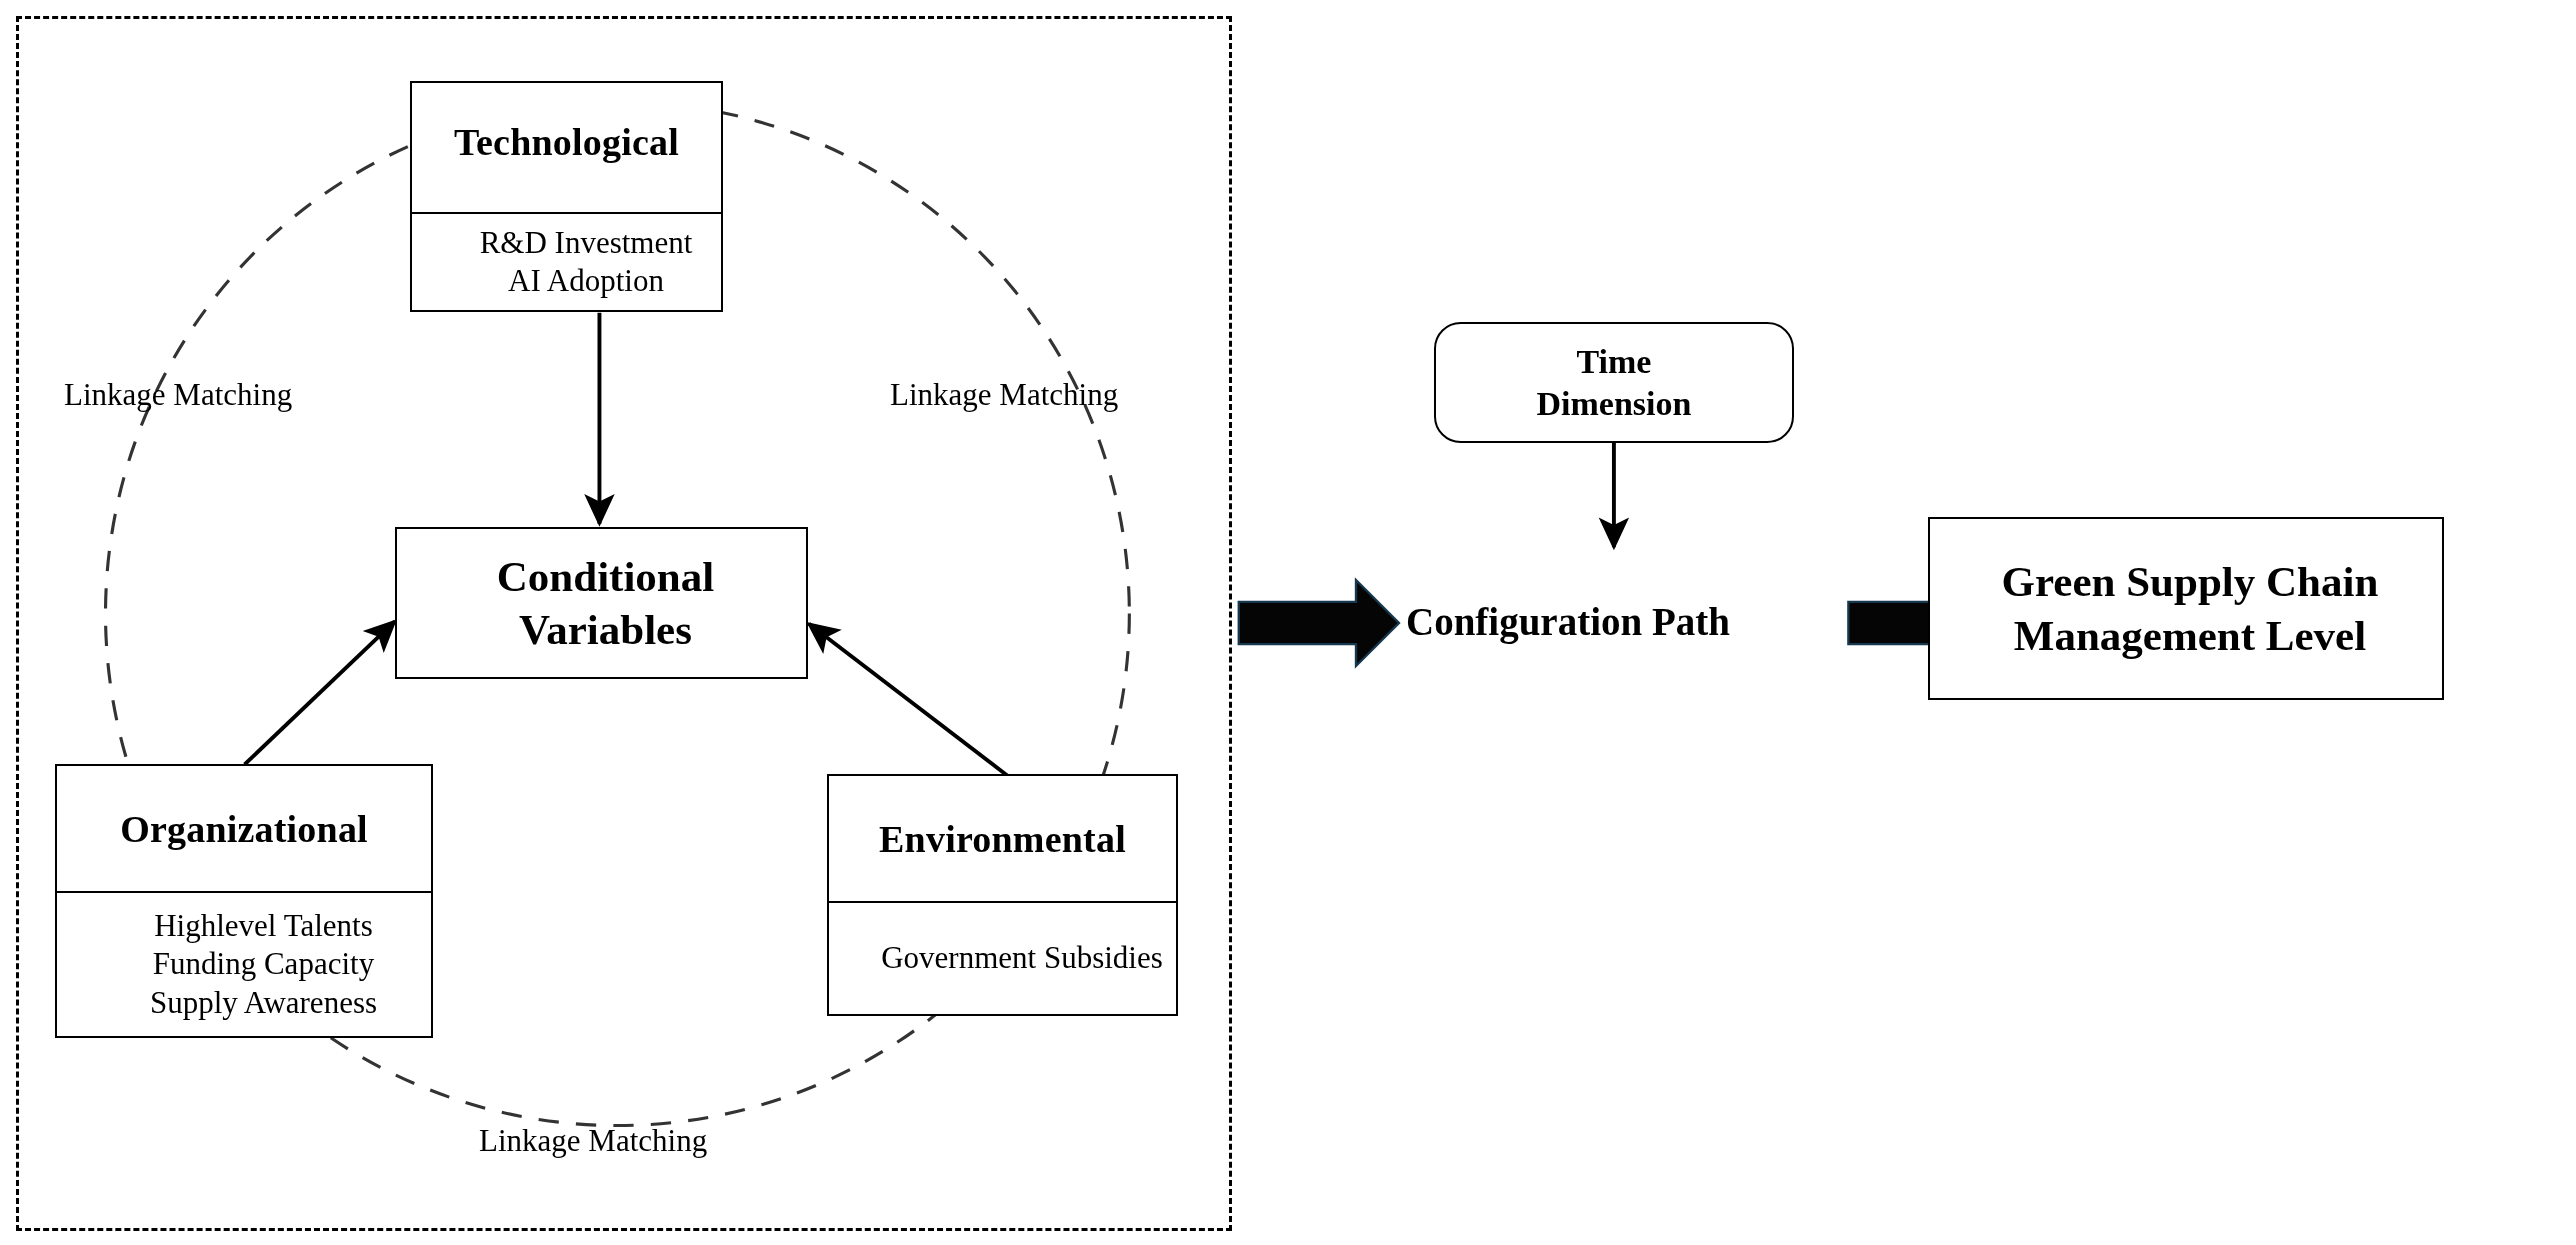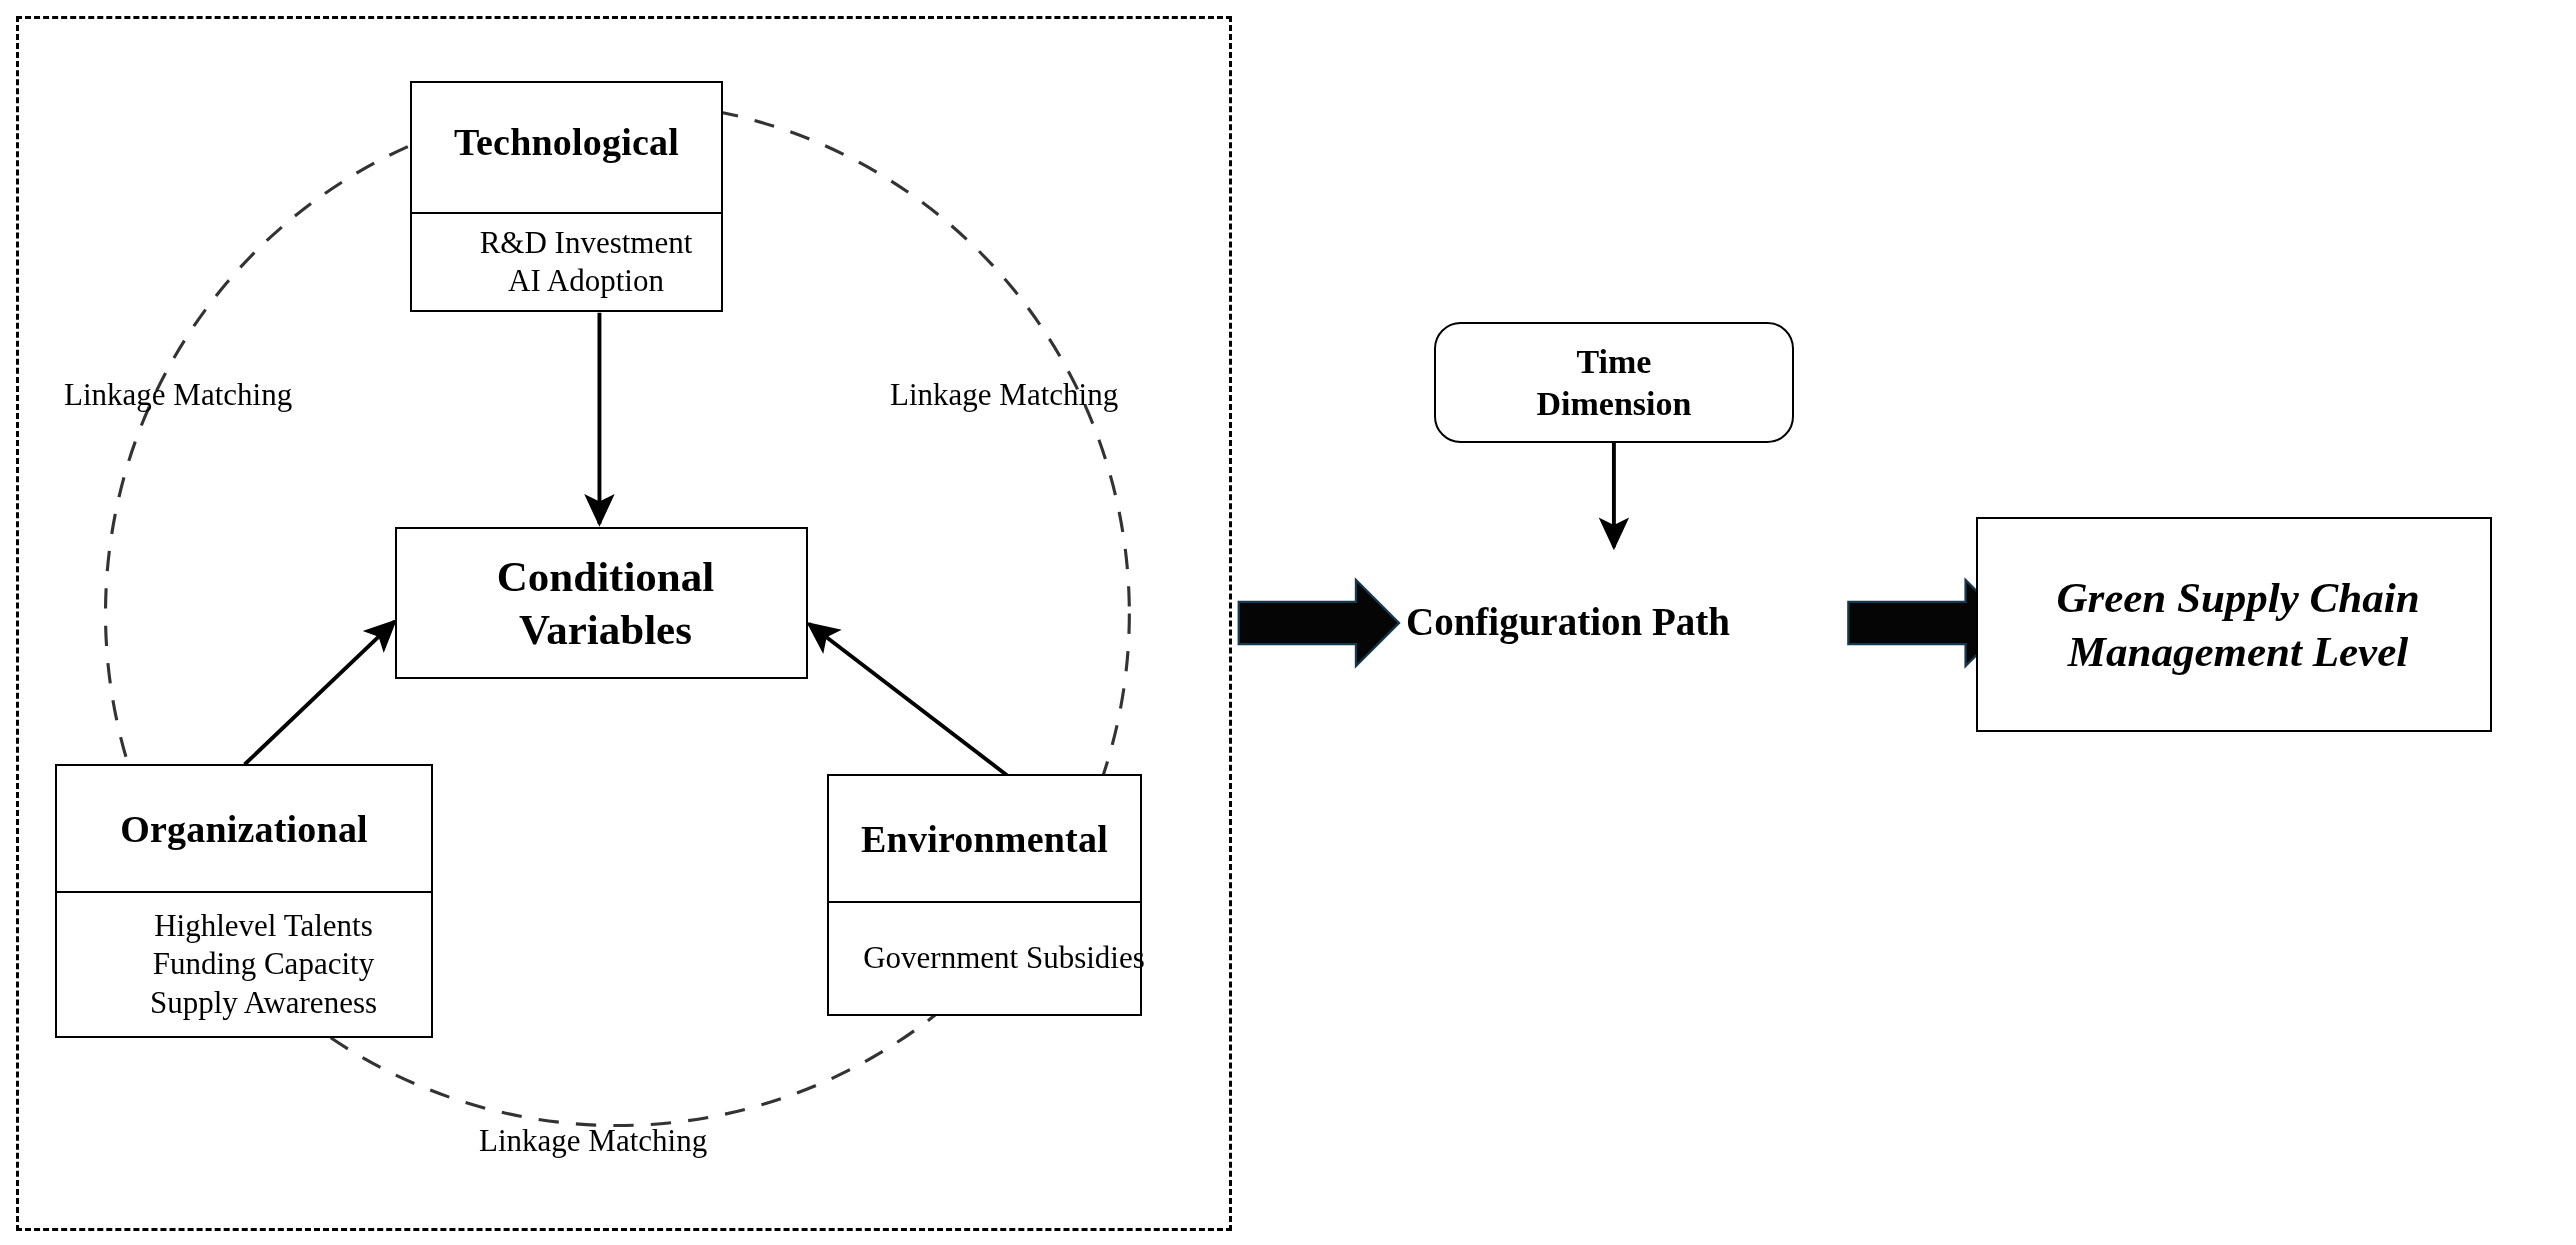--- a/index.html
+++ b/index.html
@@ -162,21 +162,21 @@
 
   <div class="toe-box" style="left:55px; top:764px; width:378px; height:274px;">
     <div class="toe-head" style="height:125px;">Organizational</div>
     <div class="toe-body">
       <div class="item">Highlevel Talents</div>
       <div class="item">Funding Capacity</div>
       <div class="item">Supply Awareness</div>
     </div>
   </div>
 
-  <div class="toe-box" style="left:827px; top:774px; width:315px; height:242px;">
+  <div class="toe-box" style="left:827px; top:774px; width:351px; height:242px;">
     <div class="toe-head" style="height:125px;">Environmental</div>
     <div class="toe-body">
       <div class="item">Government Subsidies</div>
     </div>
   </div>
 
   <div class="label" style="left:64px; top:379px;">Linkage Matching</div>
 
   <div class="label" style="left:890px; top:379px;">Linkage Matching</div>
 
@@ -184,21 +184,21 @@
 
   <div class="round-box" style="left:1434px; top:322px; width:360px; height:121px;">
     <div class="txt">
       <div>Time</div>
       <div>Dimension</div>
     </div>
   </div>
 
   <div class="label bold" style="left:1406px; top:602px;">Configuration Path</div>
 
-  <div class="plain-box" style="left:1976px; top:517px; width:516px; height:215px;font-style:italic;">
+  <div class="plain-box" style="left:1928px; top:517px; width:516px; height:183px;">
     <div class="txt">
       <div>Green Supply Chain</div>
       <div>Management Level</div>
     </div>
   </div>
 
 </div>
 
 
 </body></html>

